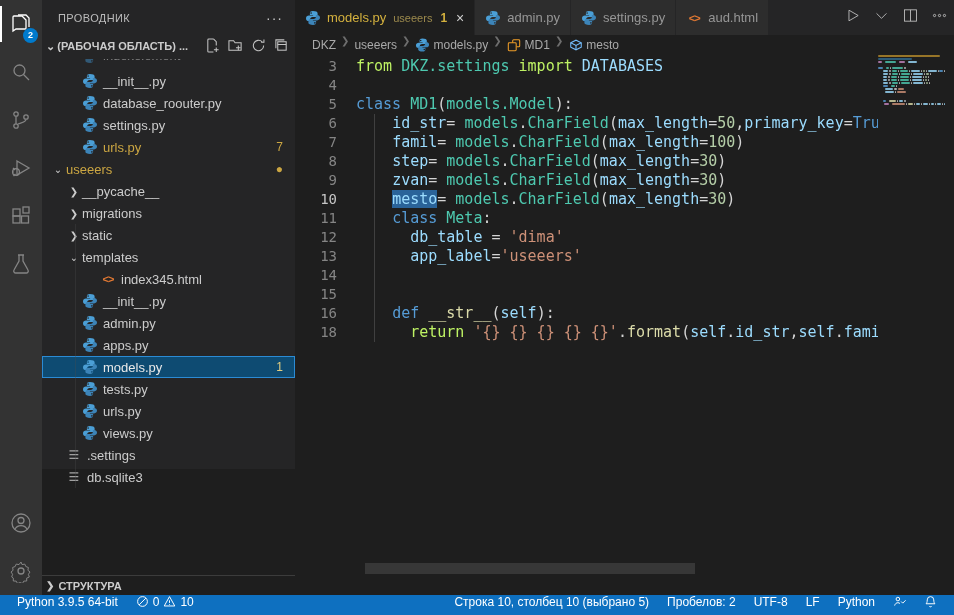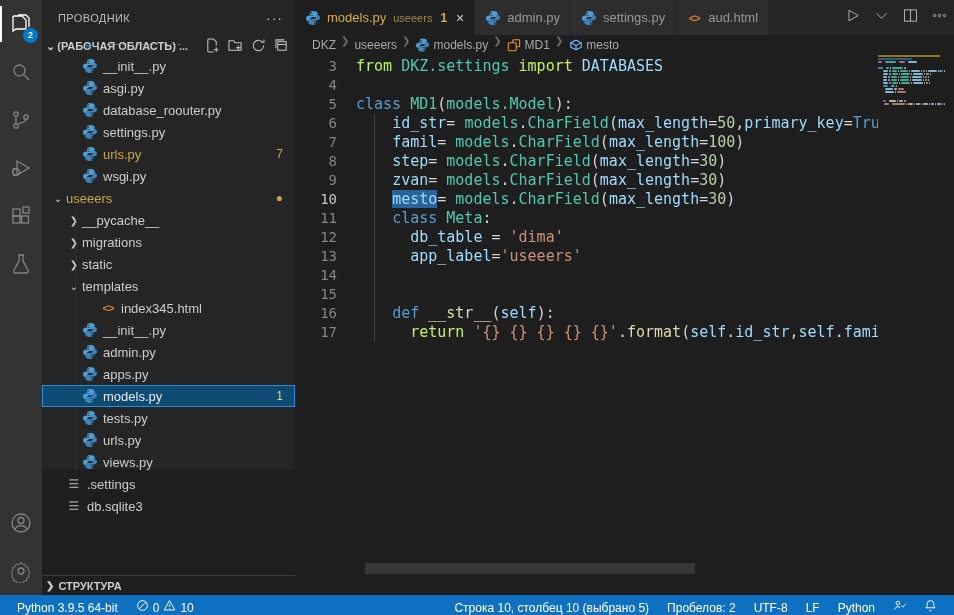--- a/index.html
+++ b/index.html
@@ -22,21 +22,21 @@
   .sb-title { height:35px; display:flex; align-items:center; padding:0 12px 0 16px; font-size:11px; letter-spacing:.4px; color:#bbbbbb; }
   .sb-title .spacer { flex:1; }
   .sb-title .more { color:#c5c5c5; font-size:14px; letter-spacing:1px; cursor:pointer; }
   .sb-section { height:22px; display:flex; align-items:center; font-size:11px; font-weight:bold; color:#cccccc; padding:0 6px 0 4px; }
   .sb-section .chev { margin-right:2px; }
   .sb-section .lbl { white-space:nowrap; overflow:hidden; }
   .sb-section .spacer { flex:1; }
   .sb-actions { display:flex; gap:8px; }
   .sb-actions svg { width:15px; height:15px; stroke:#c5c5c5; fill:none; stroke-width:1.1; cursor:pointer; }
 
-  .tree { position:absolute; top:44px; left:0; right:0; }
+  .tree { position:absolute; top:59px; left:0; right:0; }
   .row { position:relative; height:22px; display:flex; align-items:center; font-size:13px; color:#cccccc; cursor:pointer; white-space:nowrap; }
   .row.partial { height:11px; overflow:hidden; }
   .row.partial .inner { transform:translateY(-9px); opacity:.55; }
   .row .inner { display:flex; align-items:center; width:100%; height:22px; }
   .row .chev { width:16px; display:inline-flex; justify-content:center; color:#cccccc; font-size:10px; }
   .row .ficon { width:16px; height:16px; margin-right:5px; display:inline-flex; align-items:center; justify-content:center; flex:none; }
   .row .badge { margin-left:auto; margin-right:12px; font-size:12px; color:#cba642; }
   .row.warn .label { color:#cba642; }
   .row.selected { background:#0e4b72; outline:1px solid #2b8bd4; outline-offset:-1px; }
   .row.selected .label { color:#e9e9e9; }
@@ -84,21 +84,21 @@
   .mm-row { height:2px; margin-bottom:1px; display:flex; gap:1px; }
   .mm-seg { height:2px; border-radius:1px; opacity:.8; }
 
   .hscroll { position:absolute; left:70px; bottom:1px; width:330px; height:11px; background:#4d4d4d; opacity:.55; cursor:pointer; }
 
   
   .statusbar { position:absolute; left:0; right:0; bottom:0; height:20px; background:#0e70c0; color:#ffffff;
     display:flex; align-items:center; font-size:12px; z-index:6; }
   .sb-left { display:flex; align-items:center; margin-left:10px; gap:4px; }
   .sb-right { margin-left:auto; display:flex; align-items:center; margin-right:10px; gap:4px; }
-  .st-item { display:flex; align-items:flex-end; gap:4px; padding:0 7px; height:20px; cursor:pointer; white-space:nowrap; }
+  .st-item { display:flex; align-items:flex-start; gap:4px; padding:0 7px; height:20px; cursor:pointer; white-space:nowrap; }
   .st-item svg { width:13px; height:13px; stroke:#ffffff; fill:none; stroke-width:1.2; }
 </style>
 </head>
 <body>
 
 <div class="app">
 
   <div class="activitybar" id="activitybar">
       <div class="ab-item active">
         <svg viewBox="0 0 24 24">
@@ -212,31 +212,20 @@
           </div>
         </div>
         <div class="row">
           <div class="inner" style="padding-left: 40px;">
             <span class="ficon">
               <svg viewBox="0 0 16 16" width="16" height="16">
                 <path fill="#4b9fd6" d="M7.9 1c-2.1 0-3 .9-3 2.2V5h3.2v.6H3.9C2.3 5.6 1 6.6 1 8.4s1.3 2.7 2.9 2.7h1.2V9.3C5.1 8 6.2 7 7.5 7h3.2c1 0 1.9-.9 1.9-1.9V3.2C12.6 1.9 10.8 1 7.9 1zM6.1 2.3a.8.8 0 110 1.6.8.8 0 010-1.6z"></path>
                 <path fill="#3c84b8" d="M8.1 15c2.1 0 3-.9 3-2.2V11H7.9v-.6h4.2c1.6 0 2.9-1 2.9-2.8s-1.3-2.7-2.9-2.7h-1.2v1.8C10.9 8 9.8 9 8.5 9H5.3c-1 0-1.9.9-1.9 1.9v1.9C3.4 14.1 5.2 15 8.1 15zm1.8-1.3a.8.8 0 110-1.6.8.8 0 010 1.6z"></path>
               </svg>
             </span>
-            <span class="label">asgi.py</span>
-          </div>
-        </div>
-        <div class="row">
-          <div class="inner" style="padding-left: 40px;">
-            <span class="ficon">
-              <svg viewBox="0 0 16 16" width="16" height="16">
-                <path fill="#4b9fd6" d="M7.9 1c-2.1 0-3 .9-3 2.2V5h3.2v.6H3.9C2.3 5.6 1 6.6 1 8.4s1.3 2.7 2.9 2.7h1.2V9.3C5.1 8 6.2 7 7.5 7h3.2c1 0 1.9-.9 1.9-1.9V3.2C12.6 1.9 10.8 1 7.9 1zM6.1 2.3a.8.8 0 110 1.6.8.8 0 010-1.6z"></path>
-                <path fill="#3c84b8" d="M8.1 15c2.1 0 3-.9 3-2.2V11H7.9v-.6h4.2c1.6 0 2.9-1 2.9-2.8s-1.3-2.7-2.9-2.7h-1.2v1.8C10.9 8 9.8 9 8.5 9H5.3c-1 0-1.9.9-1.9 1.9v1.9C3.4 14.1 5.2 15 8.1 15zm1.8-1.3a.8.8 0 110-1.6.8.8 0 010 1.6z"></path>
-              </svg>
-            </span>
             <span class="label">database_roouter.py</span>
           </div>
         </div>
         <div class="row">
           <div class="inner" style="padding-left: 40px;">
             <span class="ficon">
               <svg viewBox="0 0 16 16" width="16" height="16">
                 <path fill="#4b9fd6" d="M7.9 1c-2.1 0-3 .9-3 2.2V5h3.2v.6H3.9C2.3 5.6 1 6.6 1 8.4s1.3 2.7 2.9 2.7h1.2V9.3C5.1 8 6.2 7 7.5 7h3.2c1 0 1.9-.9 1.9-1.9V3.2C12.6 1.9 10.8 1 7.9 1zM6.1 2.3a.8.8 0 110 1.6.8.8 0 010-1.6z"></path>
                 <path fill="#3c84b8" d="M8.1 15c2.1 0 3-.9 3-2.2V11H7.9v-.6h4.2c1.6 0 2.9-1 2.9-2.8s-1.3-2.7-2.9-2.7h-1.2v1.8C10.9 8 9.8 9 8.5 9H5.3c-1 0-1.9.9-1.9 1.9v1.9C3.4 14.1 5.2 15 8.1 15zm1.8-1.3a.8.8 0 110-1.6.8.8 0 010 1.6z"></path>
               </svg>
@@ -247,31 +236,20 @@
         <div class="row warn">
           <div class="inner" style="padding-left: 40px;">
             <span class="ficon">
               <svg viewBox="0 0 16 16" width="16" height="16">
                 <path fill="#4b9fd6" d="M7.9 1c-2.1 0-3 .9-3 2.2V5h3.2v.6H3.9C2.3 5.6 1 6.6 1 8.4s1.3 2.7 2.9 2.7h1.2V9.3C5.1 8 6.2 7 7.5 7h3.2c1 0 1.9-.9 1.9-1.9V3.2C12.6 1.9 10.8 1 7.9 1zM6.1 2.3a.8.8 0 110 1.6.8.8 0 010-1.6z"></path>
                 <path fill="#3c84b8" d="M8.1 15c2.1 0 3-.9 3-2.2V11H7.9v-.6h4.2c1.6 0 2.9-1 2.9-2.8s-1.3-2.7-2.9-2.7h-1.2v1.8C10.9 8 9.8 9 8.5 9H5.3c-1 0-1.9.9-1.9 1.9v1.9C3.4 14.1 5.2 15 8.1 15zm1.8-1.3a.8.8 0 110-1.6.8.8 0 010 1.6z"></path>
               </svg>
             </span>
             <span class="label">urls.py</span>
             <span class="badge">7</span>
-          </div>
-        </div>
-        <div class="row">
-          <div class="inner" style="padding-left: 40px;">
-            <span class="ficon">
-              <svg viewBox="0 0 16 16" width="16" height="16">
-                <path fill="#4b9fd6" d="M7.9 1c-2.1 0-3 .9-3 2.2V5h3.2v.6H3.9C2.3 5.6 1 6.6 1 8.4s1.3 2.7 2.9 2.7h1.2V9.3C5.1 8 6.2 7 7.5 7h3.2c1 0 1.9-.9 1.9-1.9V3.2C12.6 1.9 10.8 1 7.9 1zM6.1 2.3a.8.8 0 110 1.6.8.8 0 010-1.6z"></path>
-                <path fill="#3c84b8" d="M8.1 15c2.1 0 3-.9 3-2.2V11H7.9v-.6h4.2c1.6 0 2.9-1 2.9-2.8s-1.3-2.7-2.9-2.7h-1.2v1.8C10.9 8 9.8 9 8.5 9H5.3c-1 0-1.9.9-1.9 1.9v1.9C3.4 14.1 5.2 15 8.1 15zm1.8-1.3a.8.8 0 110-1.6.8.8 0 010 1.6z"></path>
-              </svg>
-            </span>
-            <span class="label">wsgi.py</span>
           </div>
         </div>
         <div class="row warn">
           <div class="inner" style="padding-left: 8px;">
             <span class="chev">⌄</span>
             <span class="label">useeers</span>
             <span class="badge">●</span>
           </div>
         </div>
         <div class="row">
@@ -512,21 +490,21 @@
           <div>7</div>
           <div>8</div>
           <div>9</div>
           <div class="cur">10</div>
           <div>11</div>
           <div>12</div>
           <div>13</div>
           <div>14</div>
           <div>15</div>
           <div>16</div>
-          <div>17</div>
+          <div>18</div>
         </div>
       <div class="codelines" id="codelines"><div class="cl"><span class="tk-ctrl">from</span><span class="tk-pl"> </span><span class="tk-type">DKZ.settings</span><span class="tk-pl"> </span><span class="tk-ctrl">import</span><span class="tk-pl"> </span><span class="tk-var">DATABASES</span></div><div class="cl">&nbsp;</div><div class="cl"><span class="tk-kw">class</span><span class="tk-pl"> </span><span class="tk-type">MD1</span><span class="tk-pl">(</span><span class="tk-type">models.Model</span><span class="tk-pl">):</span></div><div class="cl"><span class="tk-pl">    </span><span class="tk-var">id_str</span><span class="tk-pl">= </span><span class="tk-type">models</span><span class="tk-pl">.</span><span class="tk-type">CharField</span><span class="tk-pl">(</span><span class="tk-var">max_length</span><span class="tk-pl">=</span><span class="tk-num">50</span><span class="tk-pl">,</span><span class="tk-var">primary_key</span><span class="tk-pl">=</span><span class="tk-kw">True</span></div><div class="cl"><span class="tk-pl">    </span><span class="tk-var">famil</span><span class="tk-pl">= </span><span class="tk-type">models</span><span class="tk-pl">.</span><span class="tk-type">CharField</span><span class="tk-pl">(</span><span class="tk-var">max_length</span><span class="tk-pl">=</span><span class="tk-num">100</span><span class="tk-pl">)</span></div><div class="cl"><span class="tk-pl">    </span><span class="tk-var">step</span><span class="tk-pl">= </span><span class="tk-type">models</span><span class="tk-pl">.</span><span class="tk-type">CharField</span><span class="tk-pl">(</span><span class="tk-var">max_length</span><span class="tk-pl">=</span><span class="tk-num">30</span><span class="tk-pl">)</span></div><div class="cl"><span class="tk-pl">    </span><span class="tk-var">zvan</span><span class="tk-pl">= </span><span class="tk-type">models</span><span class="tk-pl">.</span><span class="tk-type">CharField</span><span class="tk-pl">(</span><span class="tk-var">max_length</span><span class="tk-pl">=</span><span class="tk-num">30</span><span class="tk-pl">)</span></div><div class="cl"><span class="tk-pl">    </span><span class="tk-sel">mesto</span><span class="tk-pl">= </span><span class="tk-type">models</span><span class="tk-pl">.</span><span class="tk-type">CharField</span><span class="tk-pl">(</span><span class="tk-var">max_length</span><span class="tk-pl">=</span><span class="tk-num">30</span><span class="tk-pl">)</span></div><div class="cl"><span class="tk-pl">    </span><span class="tk-kw">class</span><span class="tk-pl"> </span><span class="tk-type">Meta</span><span class="tk-pl">:</span></div><div class="cl"><span class="tk-pl">      </span><span class="tk-var">db_table</span><span class="tk-pl"> = </span><span class="tk-str">'dima'</span></div><div class="cl"><span class="tk-pl">      </span><span class="tk-var">app_label</span><span class="tk-pl">=</span><span class="tk-str">'useeers'</span></div><div class="cl">&nbsp;</div><div class="cl">&nbsp;</div><div class="cl"><span class="tk-pl">    </span><span class="tk-kw">def</span><span class="tk-pl"> </span><span class="tk-fn">__str__</span><span class="tk-pl">(</span><span class="tk-var">self</span><span class="tk-pl">):</span></div><div class="cl"><span class="tk-pl">      </span><span class="tk-ctrl">return</span><span class="tk-pl"> </span><span class="tk-str">'{} {} {} {} {}'</span><span class="tk-pl">.</span><span class="tk-fn">format</span><span class="tk-pl">(</span><span class="tk-var">self</span><span class="tk-pl">.</span><span class="tk-var">id_str</span><span class="tk-pl">,</span><span class="tk-var">self</span><span class="tk-pl">.</span><span class="tk-var">famil</span></div></div>
       <div class="indent-guide" id="guide1" style="left: 79px; top: 59px; height: 228px;"></div>
       <div class="minimap" id="minimap">
           <div class="mm-row">
             <span class="mm-seg" style="background: rgb(181, 139, 42); width: 62px;"></span>
           </div>
           <div class="mm-row">
             <span class="mm-seg" style="background: rgb(47, 106, 143); width: 34px;"></span>
           </div>

